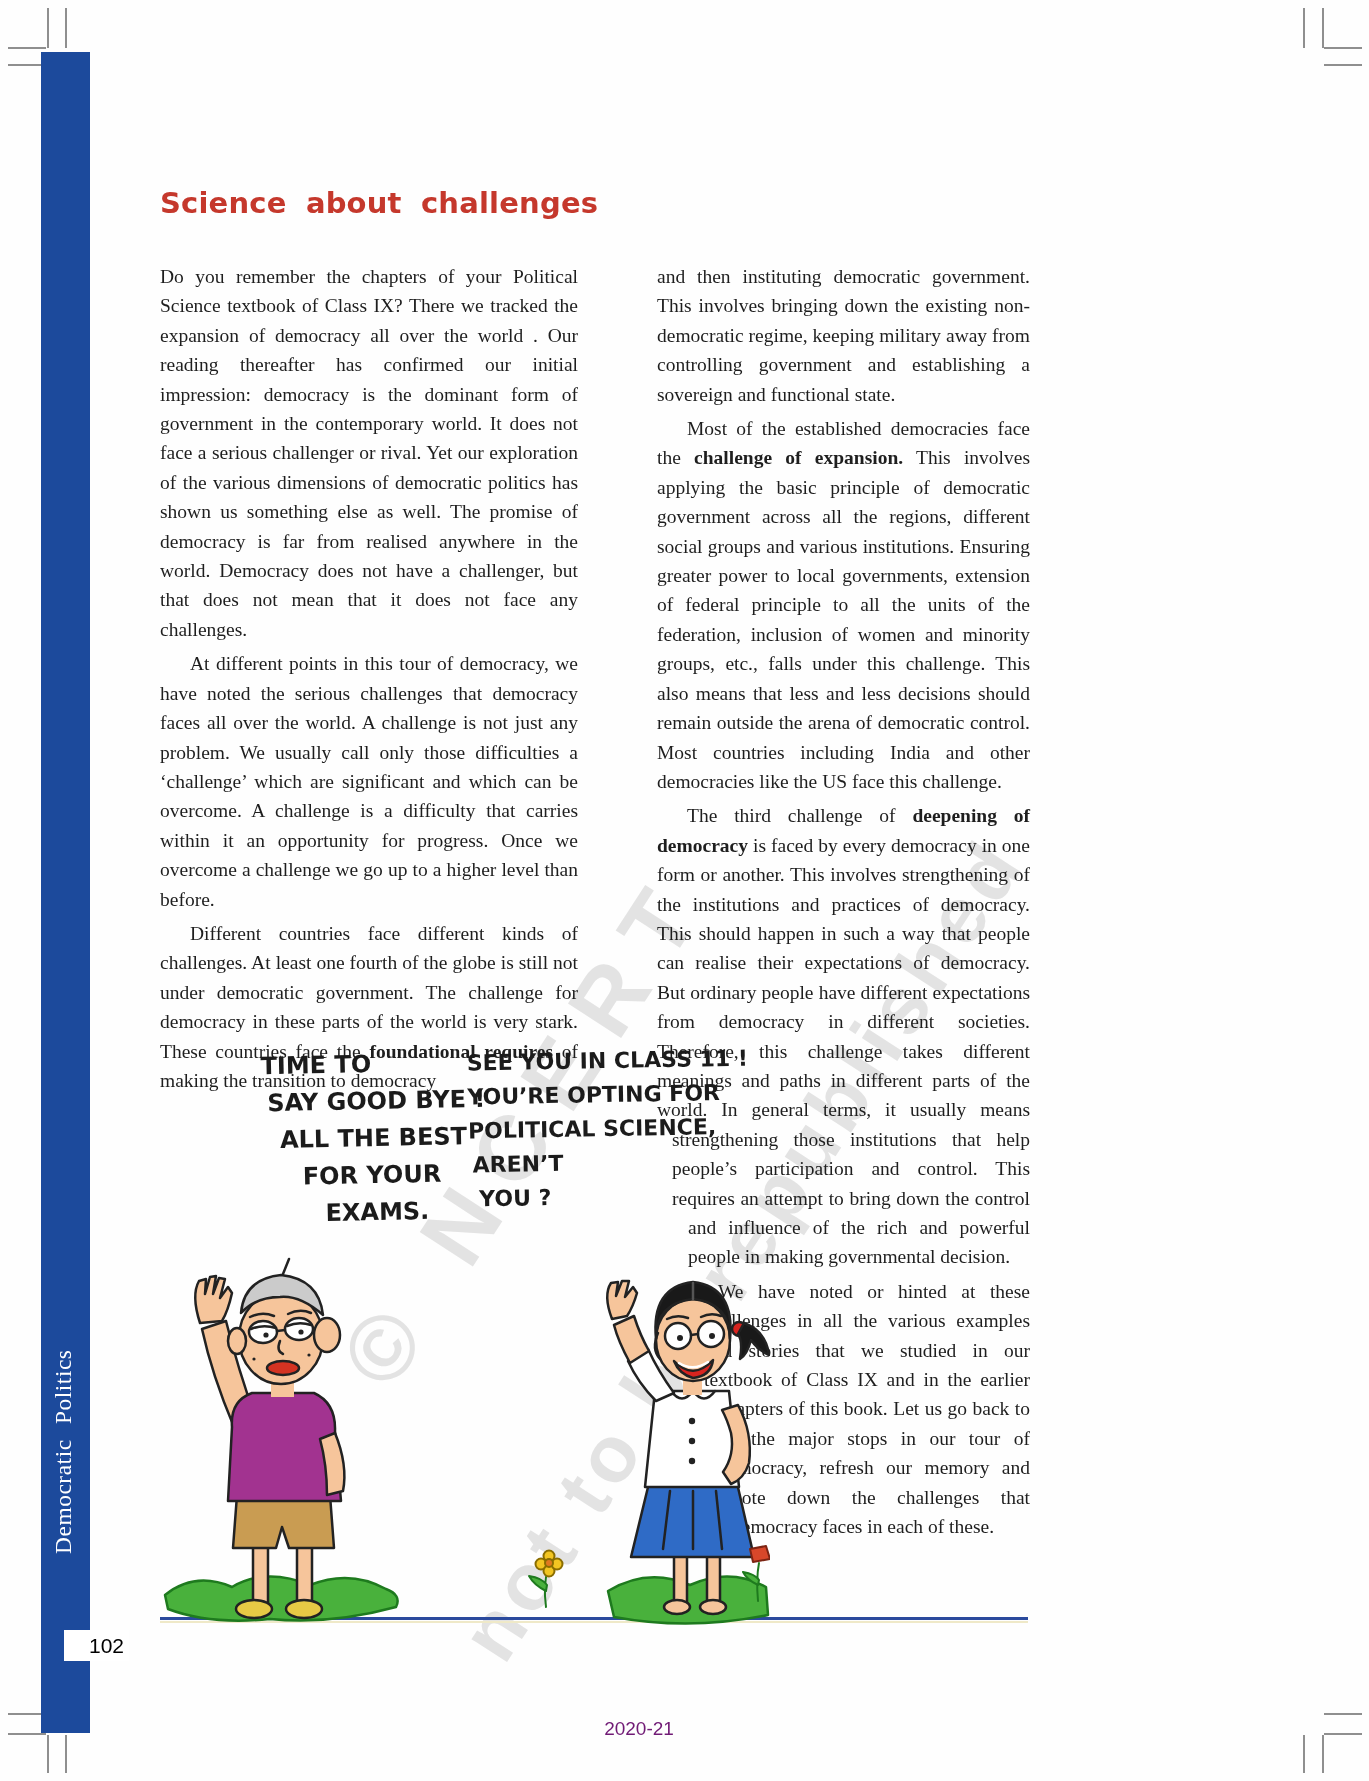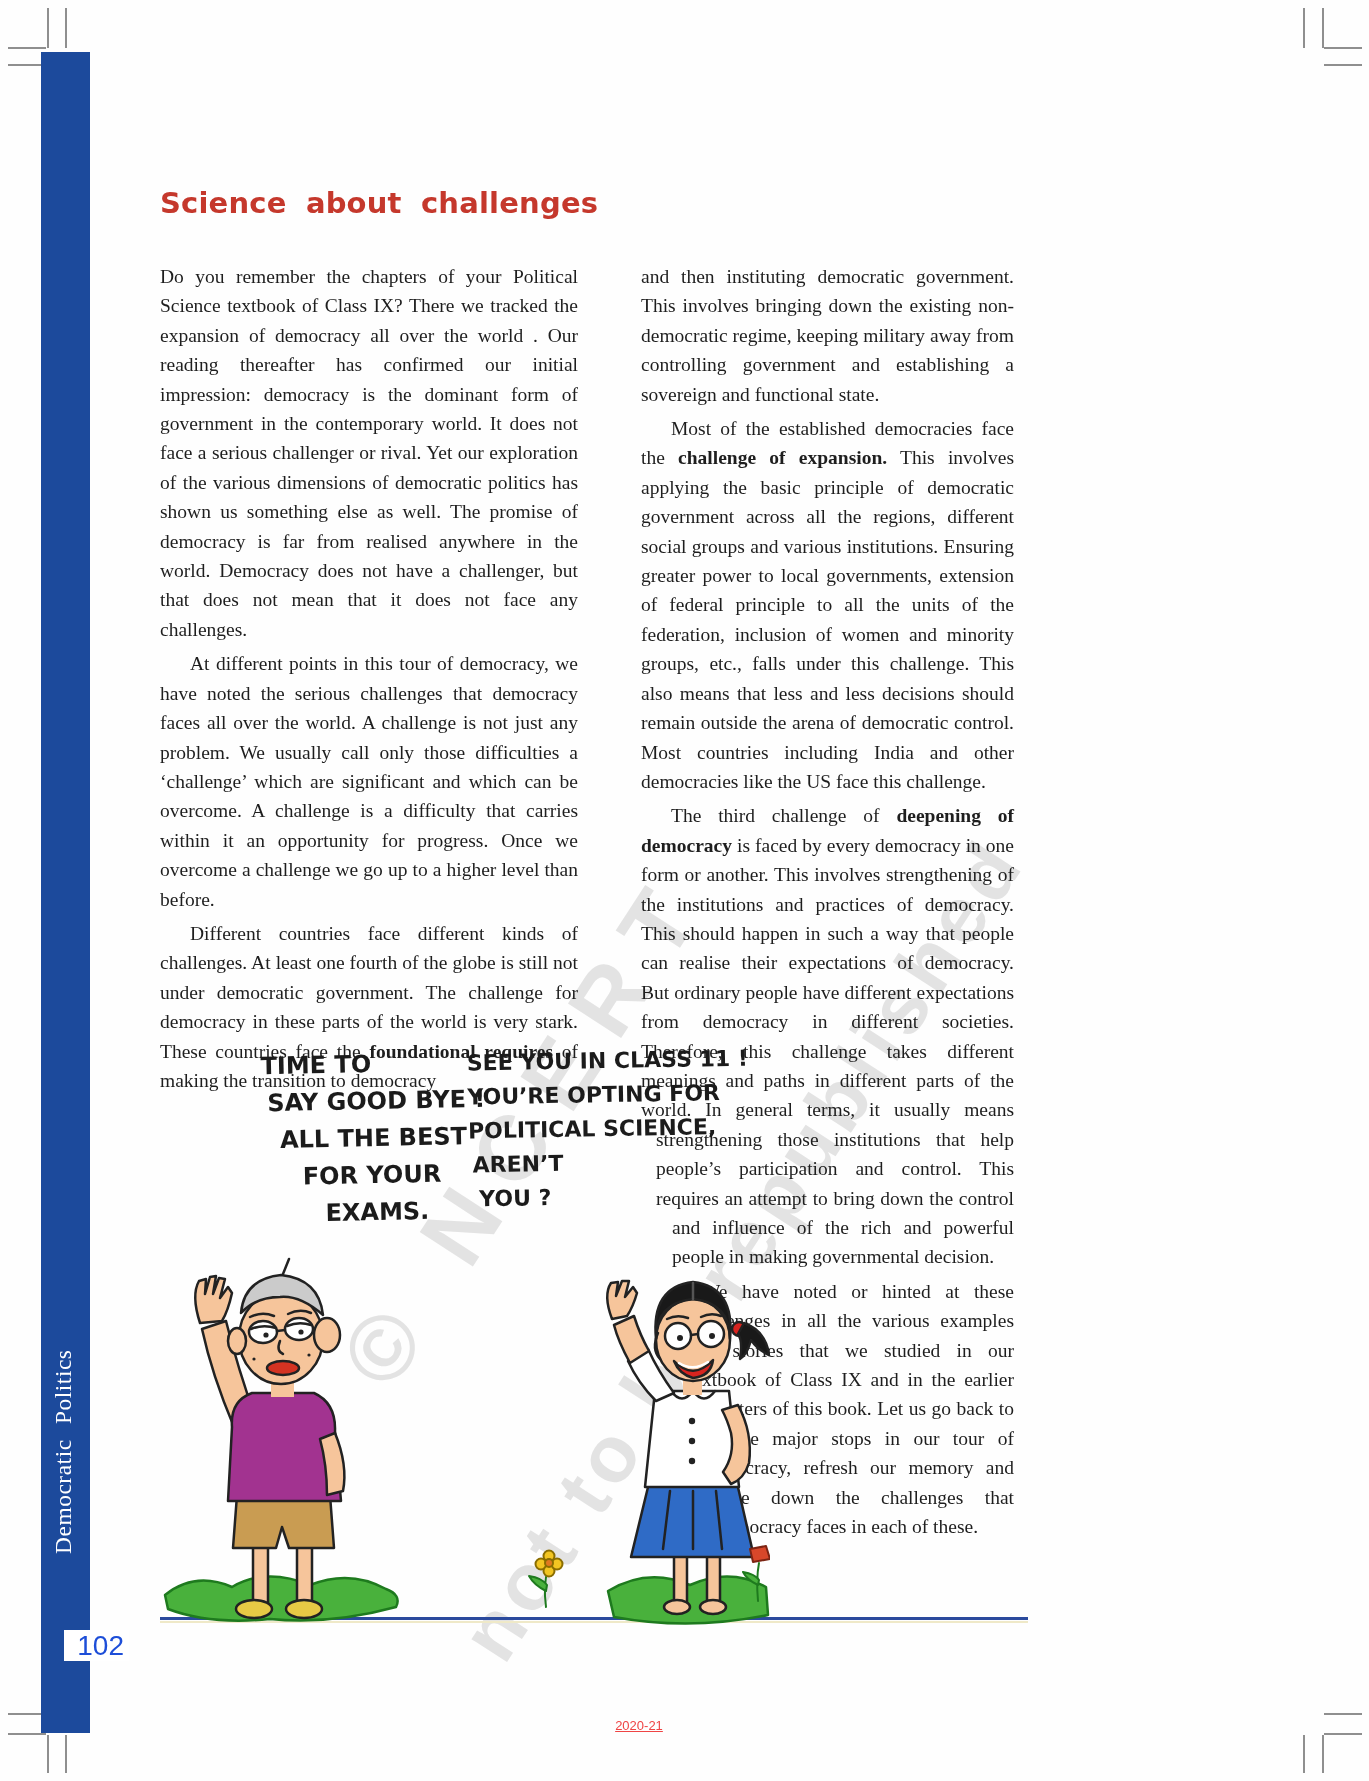--- a/index.html
+++ b/index.html
@@ -7,33 +7,33 @@
         font-family:"Liberation Serif", serif;color:#1e1e1e;}
   
   .crop{position:absolute;background:#8f8f8f;}
   
   .sidebar{position:absolute;left:41px;top:52px;width:49px;height:1681px;background:#1c4a9c;}
   .sidebar-title{position:absolute;left:9px;top:1168px;height:334px;width:32px;
       writing-mode:vertical-rl;transform:rotate(180deg);color:#ffffff;
       font-family:"Liberation Serif", serif;font-size:23.5px;letter-spacing:.5px;word-spacing:9px;white-space:nowrap;}
   .page-num-box{position:absolute;left:64px;top:1630px;width:65px;height:31px;background:#ffffff;
       display:flex;align-items:center;justify-content:flex-end;padding-right:5px;box-sizing:border-box;}
-  .page-num-box span{font-family:"Liberation Sans", sans-serif;font-size:28px;color:#1d4ed8;}
+  .page-num-box span{font-family:"Liberation Sans", sans-serif;font-size:21px;color:#000000;}
   
   .title{position:absolute;left:160px;top:186px;margin:0;font-family:"DejaVu Sans", sans-serif;
       font-size:29px;font-weight:700;letter-spacing:.2px;word-spacing:9px;color:#c5382c;}
   
   .wm{position:absolute;font-family:"Liberation Sans", sans-serif;font-weight:700;color:#c9c9c9;
       opacity:.5;white-space:nowrap;transform-origin:left bottom;pointer-events:none;z-index:0;}
   .wm1{left:408px;top:1300px;font-size:92px;letter-spacing:26px;transform:rotate(-57deg);}
   .wm2{left:520px;top:1585px;font-size:80px;letter-spacing:7px;transform:rotate(-57deg);}
   
   .col{position:absolute;top:248px;font-size:19.5px;line-height:29.4px;text-align:justify;z-index:2;}
   .col-left{left:160px;width:418px;}
-  .col-right{left:584px;width:430px;}
+  .col-right{left:600px;width:430px;}
   .para{margin:14px 0 0 0;}
   .para + .para{margin-top:5px;}
   .para.indent{text-indent:30px;}
   .para b{font-weight:700;font-family:Liberation Serif, serif;}
   
   .stair{float:left;clear:left;}
   .s1{width:57px;height:93px;margin-top:790px;}
   .s2{width:72px;height:93px;}
   .s3{width:88px;height:93px;}
   .s4{width:104px;height:93px;}
@@ -47,21 +47,21 @@
   .speech-left .line-1{margin-left:6px;}
   .speech-left .line-2{margin-left:18px;}
   .speech-left .line-3{margin-left:40px;}
   .speech-left .line-4{margin-left:62px;}
   .speech-right .line-3{margin-left:4px;}
   .speech-right .line-4{margin-left:10px;}
   
   .rule-blue{position:absolute;left:160px;top:1617px;width:868px;height:3px;background:#2b4a9d;z-index:2;}
   .rule-yellow{position:absolute;left:160px;top:1621px;width:868px;height:2px;background:#efe9c8;z-index:2;}
   .footer{position:absolute;left:0;top:1718px;width:1278px;text-align:center;
-      font-family:"Liberation Sans", sans-serif;font-size:13px;color:#ef4444;text-decoration:underline;}
+      font-family:"Liberation Sans", sans-serif;font-size:19px;color:#701a75;}
 </style>
 </head>
 <body>
 
 <div class="page">
 
   <div>
     <span class="crop" style="left:47px;top:8px;width:2px;height:40px;"></span>
     <span class="crop" style="left:65px;top:8px;width:2px;height:40px;"></span>
     <span class="crop" style="left:8px;top:47px;width:38px;height:2px;"></span>

